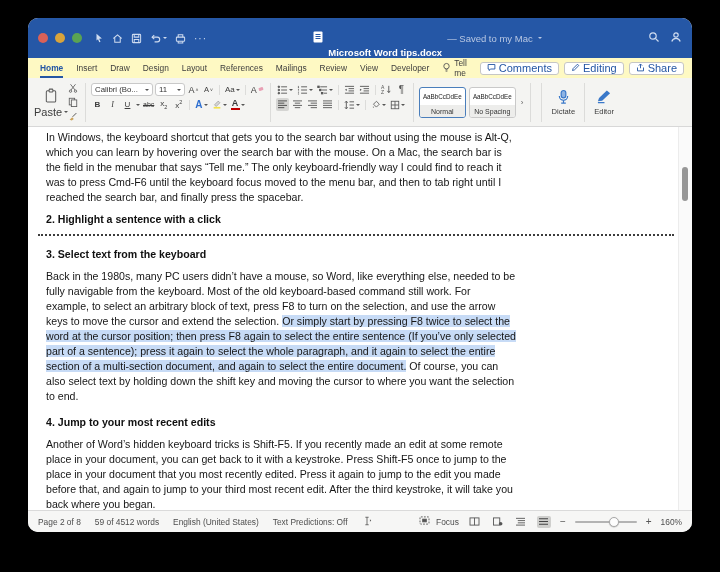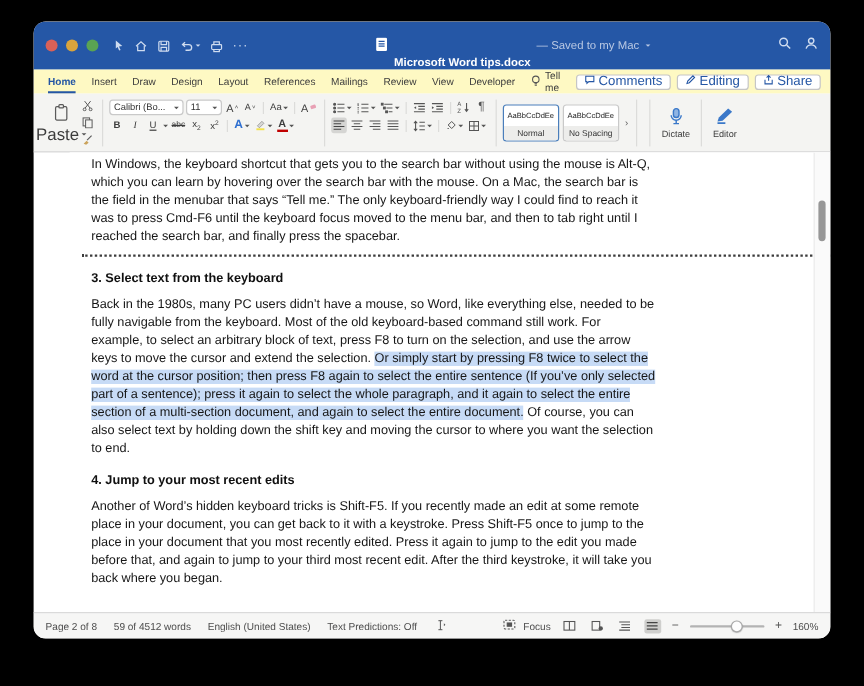--- a/index.html
+++ b/index.html
@@ -31,37 +31,37 @@
   
   .ribbon { flex:0 0 49px; background:#f4f4f2; border-bottom:1px solid #d8d8d8; display:flex; align-items:stretch; padding:3px 6px 2px 8px; color:#3c3c3c; font-size:8px; }
   .vdiv { width:1px; background:#dcdcda; margin:2px 5px; }
   .grp { display:flex; align-items:center; }
   .grp-col { display:flex; flex-direction:column; justify-content:flex-start; padding:1px 0; }
   .rrow { display:flex; align-items:center; gap:2px; height:15px; }
   .rbtn { min-width:13px; height:13px; display:flex; align-items:center; justify-content:center; gap:1px; border-radius:2px; padding:0 1px; }
   .rbtn.sel { background:#d5d5d3; }
   .combo { background:#fff; border:1px solid #c9c9c9; border-radius:3px; height:13px; display:flex; align-items:center; padding:0 3px; gap:3px; font-size:7.8px; color:#333; }
   .paste { display:flex; flex-direction:column; align-items:center; justify-content:center; width:30px; gap:1px; }
-  .paste-lbl { font-size:14px; color:#3c3c3c;text-align:right; }
+  .paste-lbl { font-size:11px; color:#3c3c3c;text-align:right; }
   .clip-col { display:flex; flex-direction:column; justify-content:center; gap:2px; padding:0 2px; }
   .stylecard { width:47px; height:31px; border:1px solid #c9c9c9; border-radius:3px; background:#fff; overflow:hidden; display:flex; flex-direction:column; margin-right:3px; }
   .stylecard.sel { border:1px solid #4a7ebb; }
   .sc-prev { flex:1; font-size:6.3px; display:flex; align-items:center; justify-content:center; color:#222; }
   .sc-name { flex:0 0 12px; background:#ededeb; font-size:7px; display:flex; align-items:center; justify-content:center; color:#333; }
   .bigbtn { display:flex; flex-direction:column; align-items:center; justify-content:center; gap:1px; padding:0 4px; font-size:7.6px; color:#3c3c3c; text-align:center; line-height:1.1; }
   .chev { color:#666; font-size:8px; margin:0 2px; }
   .b { font-weight:bold; } .i { font-style:italic; font-family:"Liberation Serif", serif; } .u { text-decoration:underline; }
   .strike { text-decoration:line-through; font-size:7px; }
   .fx-a { color:#2e6fd0; font-weight:bold; font-size:10px; }
   .fc-a { font-weight:bold; font-size:9px; line-height:8px; display:flex; flex-direction:column; align-items:center; }
   .fc-bar { width:9px; height:2.5px; margin-top:0.5px; }
   .subsup { font-size:8px; } .subsup sub, .subsup sup { font-size:5.5px; }
 
   
-  .docarea { flex:1 1 auto; position:relative; background:#fff; overflow:hidden;margin-left:30px; }
+  .docarea { flex:1 1 auto; position:relative; background:#fff; overflow:hidden; }
   .pagecol { position:absolute; top:0; right:0; bottom:0; width:14px; background:#fafafa; border-left:1px solid #ececec; }
   .scrollthumb { position:absolute; right:4px; top:40px; width:6px; height:34px; background:#979797; border-radius:3px; }
   .doccontent { position:absolute; left:18px; top:3px; width:470px; font-size:10.6px; line-height:15px; color:#161616; }
   .doccontent p { margin:0 0 7px; }
   .dh { font-size:10.6px; font-weight:bold; color:#101010; margin:5px 0 7px; }
   .dh.sp { margin-top:11px; }
   .dotline { border-top:2px dotted #3c3c3c; margin:1px 0 5px -8px; width:636px; }
   .hl { background:#c7dbf6; }
 
   
@@ -423,20 +423,21 @@
             <path d="M2 13 L3.2 9.5 L11.5 1.5 L15 4.5 L6.5 12.5 Z" fill="#3a78c9"></path>
             <path d="M2 14.5 H9" stroke="#3a78c9" stroke-width="1.5"></path>
           </svg></span>
       <span>Editor</span>
     </div>
   </div>
 
   <div class="docarea">
     <div class="doccontent">
       <p>In Windows, the keyboard shortcut that gets you to the search bar without using the mouse is Alt-Q, which you can learn by hovering over the search bar with the mouse. On a Mac, the search bar is the field in the menubar that says “Tell me.” The only keyboard-friendly way I could find to reach it was to press Cmd-F6 until the keyboard focus moved to the menu bar, and then to tab right until I reached the search bar, and finally press the spacebar.</p>
+      <div class="dh">2.  Highlight a sentence with a click</div>
       <div class="dotline"></div>
       <div class="dh sp">3. Select text from the keyboard</div>
       <p><span>Back in the 1980s, many PC users didn’t have a mouse, so Word, like everything else, needed to be fully navigable from the keyboard. Most of the old keyboard-based command still work. For example, to select an arbitrary block of text, press F8 to turn on the selection, and use the arrow keys to move the cursor and extend the selection. </span><span class="hl">Or simply start by pressing F8 twice to select the word at the cursor position; then press F8 again to select the entire sentence (If you’ve only selected part of a sentence); press it again to select the whole paragraph, and it again to select the entire section of a multi-section document, and again to select the entire document.</span><span> Of course, you can also select text by holding down the shift key and moving the cursor to where you want the selection to end.</span></p>
       <div class="dh sp">4. Jump to your most recent edits</div>
       <p>Another of Word’s hidden keyboard tricks is Shift-F5. If you recently made an edit at some remote place in your document, you can get back to it with a keystroke. Press Shift-F5 once to jump to the place in your document that you most recently edited. Press it again to jump to the edit you made before that, and again to jump to your third most recent edit. After the third keystroke, it will take you back where you began.</p>
 
     </div>
     <div class="pagecol"></div>
     <div class="scrollthumb"></div>
   </div>

